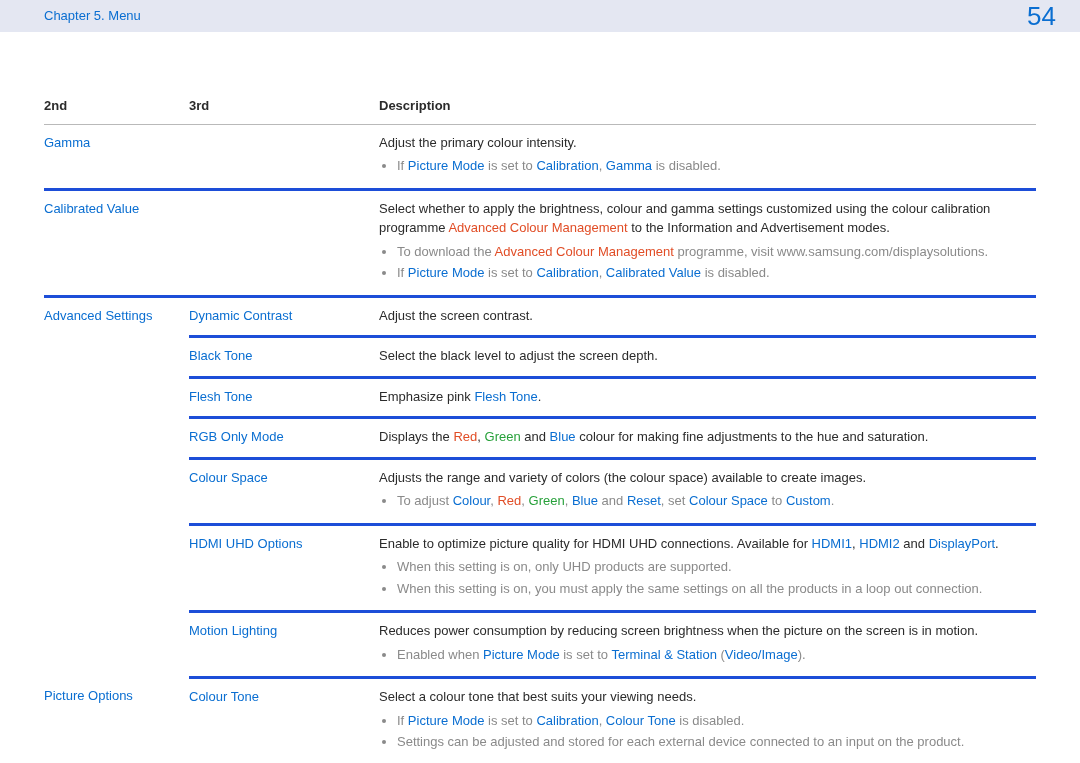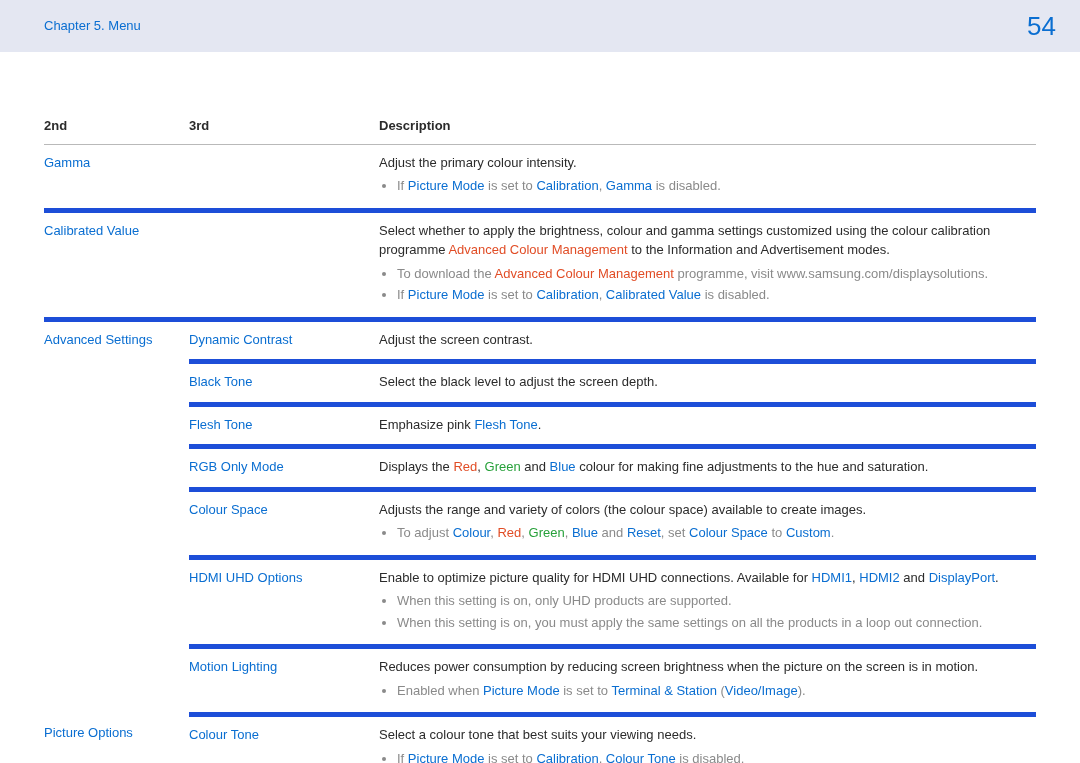--- a/index.html
+++ b/index.html
@@ -8,21 +8,21 @@
     background: #ffffff;
     color: #2b2b2b;
     width: 1080px;
     height: 763px;
     overflow: hidden;
     font-size: 13px;
     line-height: 1.5;
   }
   .topbar {
     background: #e4e7f2;
-    height: 52px;
+    height: 32px;
     width: 100%;
     display: flex;
     align-items: center;
     justify-content: space-between;
     padding: 0 24px 0 44px;
   }
   .chapter {
     color: #0a6ed1;
     font-size: 13px;
     font-weight: 500;
@@ -59,21 +59,21 @@
   thead th {
     text-align: left;
     font-weight: 700;
     font-size: 13px;
     padding: 6px 0 8px 0;
     border-bottom: 1px solid #b9b9b9;
   }
   td {
     vertical-align: top;
     padding: 8px 8px 10px 0;
-    border-bottom: 5px solid #1d4ed8;
+    border-bottom: 3px solid #1d4ed8;
   }
   .col2nd { width: 145px; }
   .col3rd { width: 190px; }
   .link { color: #0a6ed1; }
   .red  { color: #e14d26; }
   .grn  { color: #28a13b; }
   .grey { color: #8a8a8a; }
   ul { list-style: disc; padding-left: 18px; margin-top: 4px; }
   li { margin-bottom: 2px; }
   td.nb { border-bottom: none; margin-left: 47px; }

